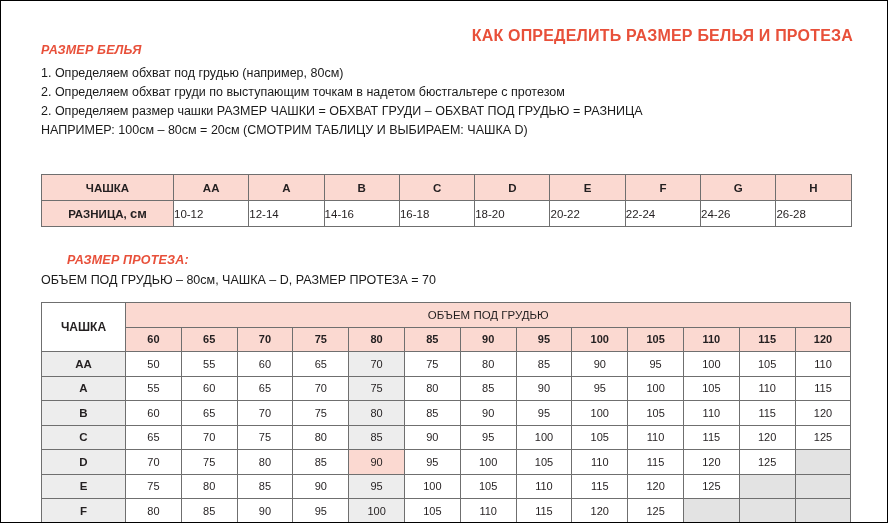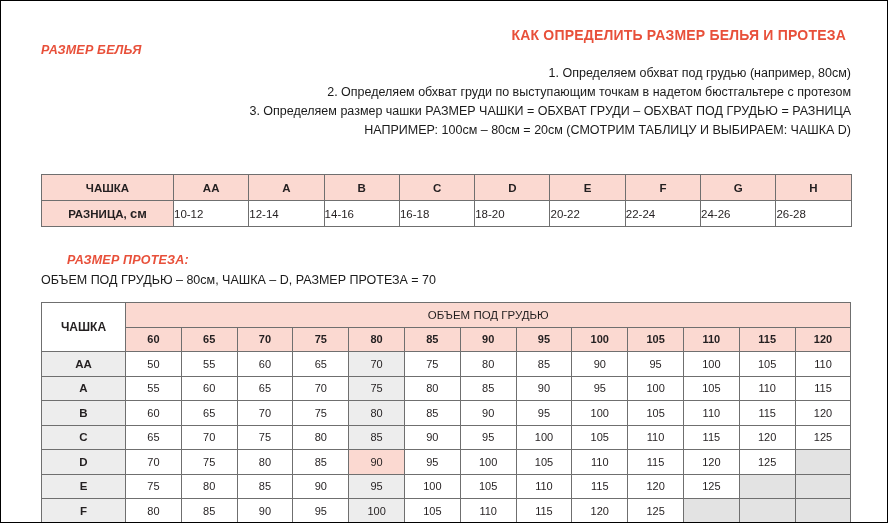--- a/index.html
+++ b/index.html
@@ -18,22 +18,22 @@
     width: 888px;
     height: 523px;
     box-sizing: border-box;
     border: 1px solid #000000;
     background: #ffffff;
     overflow: hidden;
   }
   .header-note {
     position: absolute;
     top: 26px;
-    right: 41px;
-    font-size: 14px;
+    right: 34px;
+    font-size: 16px;
     font-weight: bold;
     color: #e8503a;
     letter-spacing: 0.2px;
   }
   .content {
     position: absolute;
     left: 40px;
     top: 42px;
     width: 810px;
   }
@@ -46,21 +46,20 @@
     font-style: italic;
   }
   .line {
     font-size: 12.5px;
     line-height: 19px;
     color: #1a1a1a;
     white-space: nowrap;
   }
   .lines {
     margin-bottom: 16px;
-    text-align: right;
   }
 
   
   table {
     border-collapse: collapse;
     table-layout: fixed;
   }
   .t1 {
     margin-top: 34px;
     width: 810px;
@@ -160,21 +159,21 @@
 
   <div class="header-note">КАК ОПРЕДЕЛИТЬ РАЗМЕР БЕЛЬЯ И ПРОТЕЗА</div>
 
   <div class="content">
 
     <div class="sec-title">РАЗМЕР БЕЛЬЯ</div>
 
     <div class="lines">
       <div class="line">1. Определяем обхват под грудью (например, 80см)</div>
       <div class="line">2. Определяем обхват груди по выступающим точкам в надетом бюстгальтере с протезом</div>
-      <div class="line">3. Определяем размер чашки  РАЗМЕР ЧАШКИ = ОБХВАТ ГРУДИ – ОБХВАТ ПОД ГРУДЬЮ = РАЗНИЦА</div>
+      <div class="line">2. Определяем размер чашки  РАЗМЕР ЧАШКИ = ОБХВАТ ГРУДИ – ОБХВАТ ПОД ГРУДЬЮ = РАЗНИЦА</div>
       <div class="line">НАПРИМЕР: 100см – 80см = 20см (СМОТРИМ ТАБЛИЦУ И ВЫБИРАЕМ: ЧАШКА D)</div>
     </div>
 
     <table class="t1">
       <colgroup>
         <col style="width:132px">
         <col span="9" style="width:75.3px">
       </colgroup>
       <tbody>
         <tr class="head">

